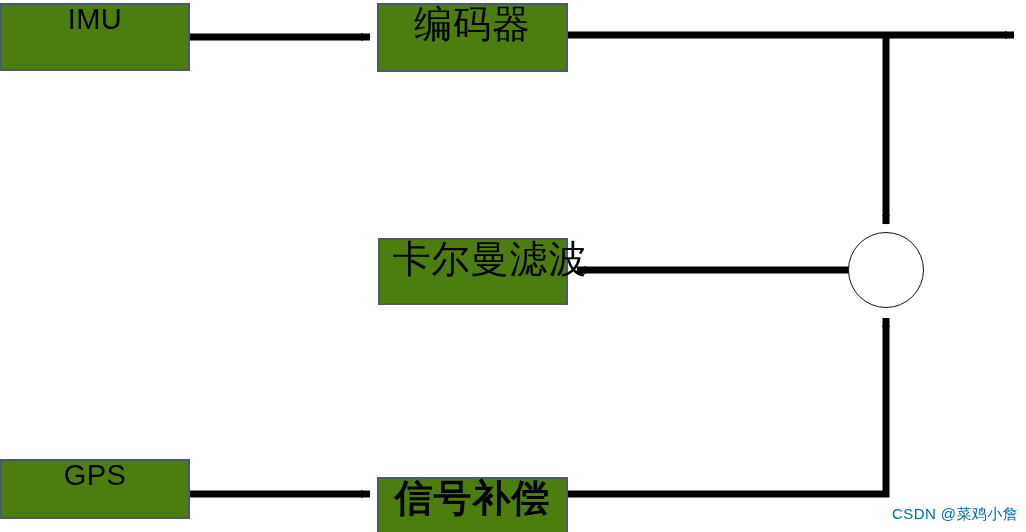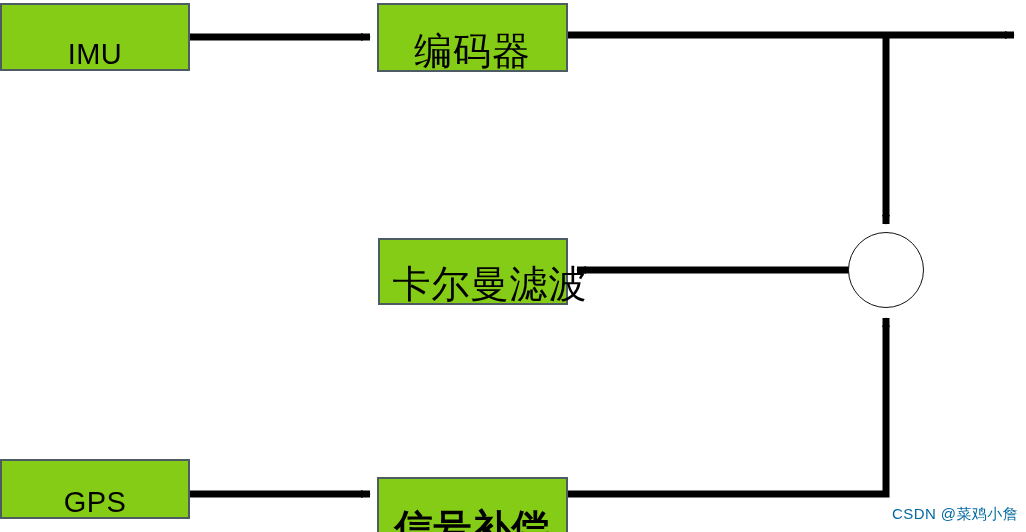--- a/index.html
+++ b/index.html
@@ -21,24 +21,24 @@
   #diagram-svg {
     position: absolute;
     left: 0;
     top: 0;
     width: 1026px;
     height: 532px;
   }
   .node-box {
     position: absolute;
     box-sizing: border-box;
-    background: #84cc16;
+    background: #4d7c0f;
     border: 2px solid #4D5B63;
     display: flex;
-    align-items: flex-end;
+    align-items: flex-start;
     justify-content: center;
     color: #000000;
     line-height: 1;
     user-select: none;
   }
   .node-label {
     font-size: 29px;
     letter-spacing: 0.5px;
     color: #000000;
     white-space: nowrap;

